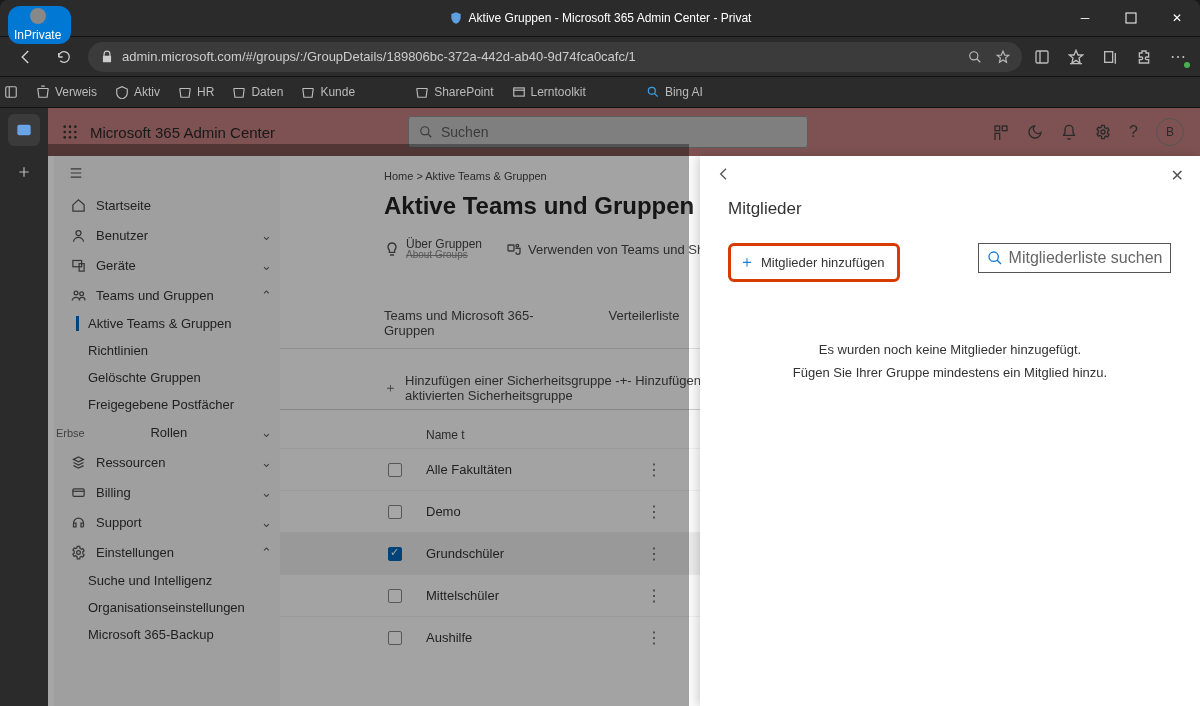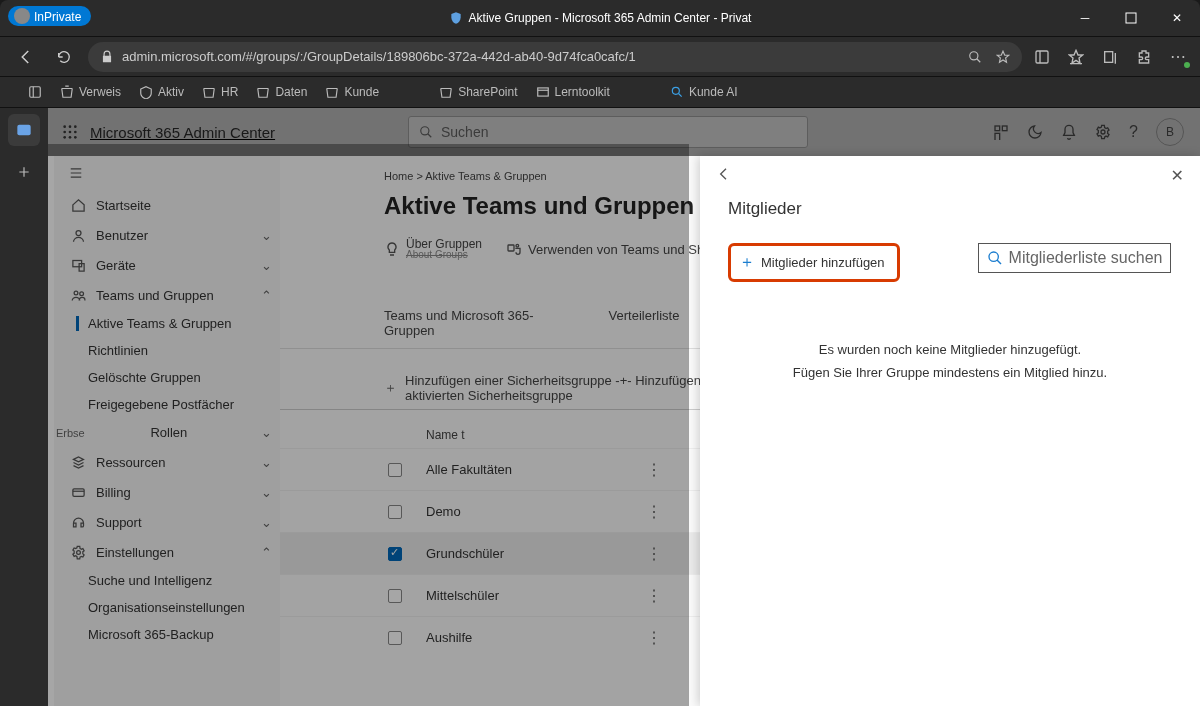--- a/index.html
+++ b/index.html
@@ -1,48 +1,48 @@
 <!DOCTYPE html>
 <html><head>
 <meta charset="utf-8">
 <style>
   * { box-sizing: border-box; margin: 0; padding: 0; font-family: "Segoe UI", Arial, sans-serif; }
   body { width: 1200px; height: 706px; background: #1a1a1a; overflow: hidden; border-radius: 8px; }
 
   
   .browser-title { height: 36px; background: #2b2b2b; display: flex; align-items: center; color: #fff; font-size: 12px; position: relative; }
-  .inprivate { position: absolute; left: 8px; top: 6px; background: #0078d4; border-radius: 12px; padding: 2px 10px 2px 6px; display: flex; align-items: flex-end; gap: 4px; font-size: 12px; }
+  .inprivate { position: absolute; left: 8px; top: 6px; background: #0078d4; border-radius: 12px; padding: 2px 10px 2px 6px; display: flex; align-items: center; gap: 4px; font-size: 12px; flex-direction: column; }
   .inprivate .avatar { width: 16px; height: 16px; background: #888; border-radius: 50%; }
   .browser-title .title { margin: 0 auto; display: flex; align-items: center; gap: 6px; }
   .browser-title .title svg { width: 14px; height: 14px; }
   .win-controls { position: absolute; right: 0; display: flex; }
   .win-controls div { width: 46px; height: 36px; display: flex; align-items: center; justify-content: center; color: #fff; }
 
   .addr-bar { height: 40px; background: #2b2b2b; display: flex; align-items: center; gap: 10px; padding: 0 12px; border-top: 1px solid #111; }
   .addr-bar .nav-btn { width: 28px; height: 28px; display: flex; align-items: center; justify-content: center; color: #ccc; border-radius: 4px; }
   .url-box { flex: 1; background: #3b3b3b; height: 30px; border-radius: 15px; display: flex; align-items: center; padding: 0 12px; gap: 8px; color: #ccc; font-size: 13px; }
   .url-box .lock { color: #ddd; }
   .url-box .right-icons { margin-left: auto; display: flex; gap: 14px; color: #bbb; }
   .ext-icons { display: flex; gap: 14px; color: #bbb; }
   .ext-icons div { width: 20px; display:flex; align-items:center; justify-content:center; }
 
-  .fav-bar { height: 32px; background: #2b2b2b; display: flex; align-items: center; gap: 18px; padding: 0 28px; color: #bbb; font-size: 12px; border-top: 1px solid #111; border-bottom: 1px solid #111; }
+  .fav-bar { height: 32px; background: #2b2b2b; display: flex; align-items: center; gap: 18px; padding: 0 4px; color: #bbb; font-size: 12px; border-top: 1px solid #111; border-bottom: 1px solid #111; }
   .fav-bar .fav { display: flex; align-items: center; gap: 5px; }
   .fav-bar .fav svg { width:14px; height:14px; }
 
   .side-rail { position: absolute; left: 0; top: 108px; width: 48px; height: calc(706px - 108px); background: #2b2b2b; display:flex; flex-direction:column; align-items:center; gap:10px; padding-top:6px; }
   .side-rail .item { width:32px; height:32px; display:flex; align-items:center; justify-content:center; color:#bbb; }
 
   
   .app { position: absolute; left: 48px; top: 108px; width: calc(1200px - 48px); height: calc(706px - 108px); background: #fff; overflow:hidden; }
   
   .dim-overlay { position:absolute; left:0; top:36px; width: 641px; height: calc(100% - 36px); background: rgba(0,0,0,0.35); pointer-events:none; z-index: 3; }
 
   
-  .app-header { height:48px; max-width: 1200px; background:#e5e5e5; display:flex; align-items:center; gap:12px; padding:0 14px; border-bottom:0; position: relative; z-index:0;text-decoration:underline; }
+  .app-header { height:48px; max-width: 1200px; background:#fca5a5; display:flex; align-items:center; gap:12px; padding:0 14px; border-bottom:0; position: relative; z-index:0; }
   .app-header .waffle { color:#333; }
   .app-header .appname { font-size:15px; color:#333; }
   .app-header-right { position:absolute; right: 16px; display:flex; gap:18px; align-items:center; color:#555; }
   .app-header-right .avatar { width:28px; height:28px; border:1px solid #aaa; border-radius:50%; display:flex; align-items:center; justify-content:center; font-size:12px; color:#555;}
   .app-header .search-box { position:absolute; left:360px; width: 400px; height:32px; background:#fff; border:1px solid #bbb; border-radius:3px; display:flex; align-items:center; gap:8px; padding:0 10px; color:#777; font-size:14px;text-align:center;}
   .app-header-dim { position:absolute; left:0; top:0; width:100%; height:48px; background: rgba(0,0,0,0.50); z-index:1; }
   .app-header.white-layer { z-index:0; }
 
   
   .left-nav { position:absolute; left:6px; top:48px; width:232px; height:calc(100% - 48px); background:#F4F4F4; border-right:0; z-index:1; }
@@ -226,21 +226,21 @@
         <path d="M3 9h18"></path>
       </svg>
       <span>Lerntoolkit</span>
     </div>
   <div style="width:24px;"></div>
   <div class="fav">
       <svg viewBox="0 0 24 24" stroke="#3ba0e6" fill="none" stroke-width="2">
         <circle cx="10" cy="10" r="6"></circle>
         <path d="M20 20l-5-5"></path>
       </svg>
-      <span>Kunde AI</span>
+      <span>Bing AI</span>
     </div>
 </div>
 
 <div class="side-rail">
   <div class="item" style="background:#3b3b3b;border-radius:6px;">
       <svg width="16" height="16" viewBox="0 0 24 24" fill="#6aa3e6">
         <rect x="2" y="4" width="20" height="16" rx="3"></rect>
       </svg>
     </div>
   <div class="item">

